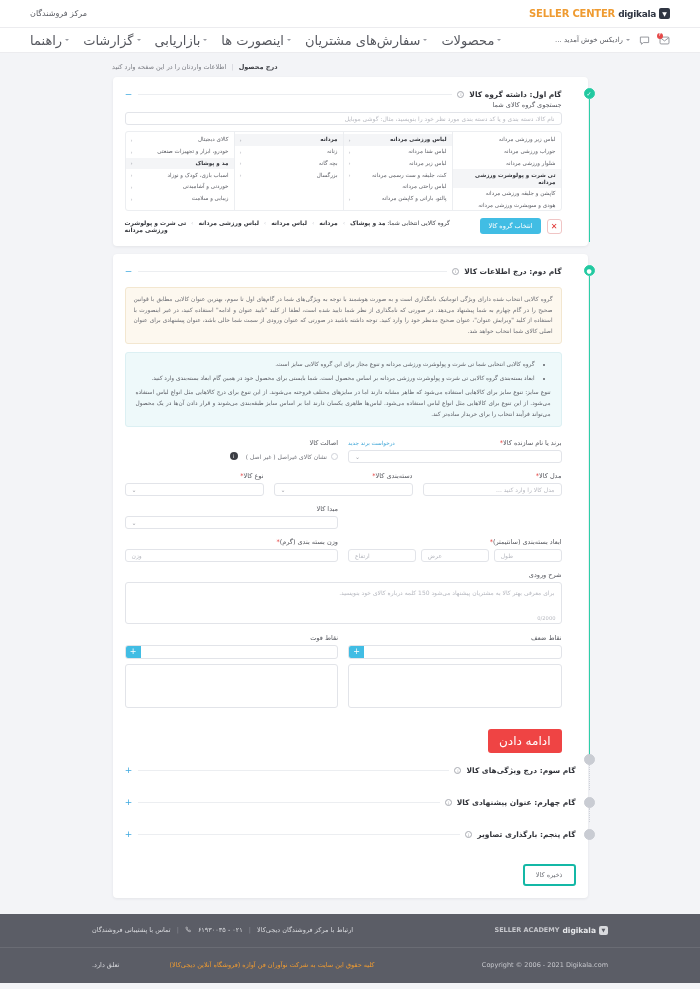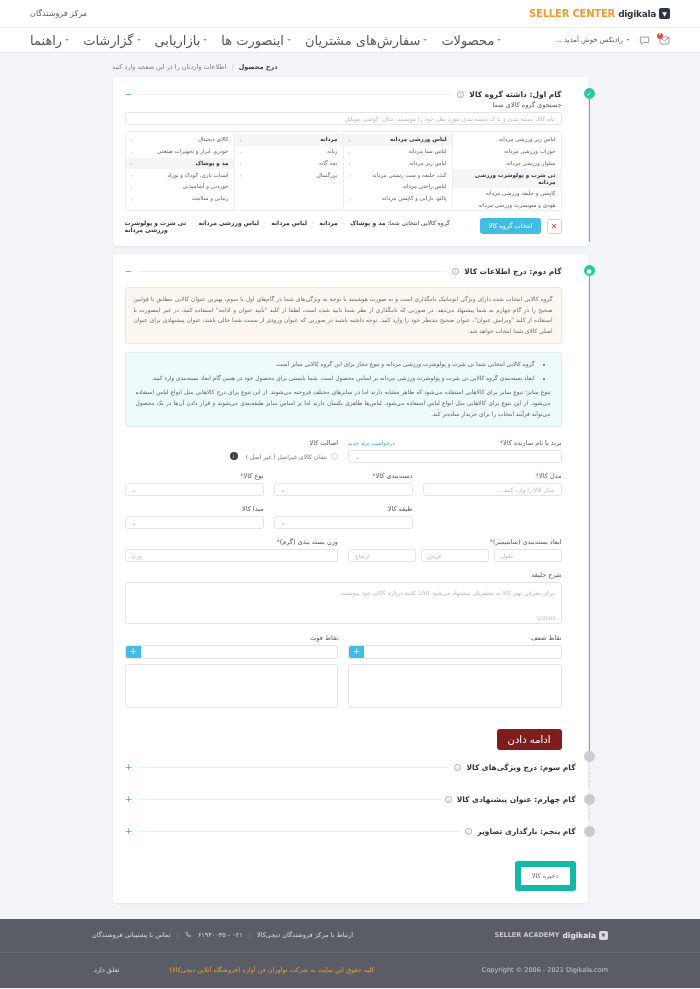--- a/index.html
+++ b/index.html
@@ -155,25 +155,25 @@
 
   .pc-input { display:flex;align-items:stretch;border:1px solid #e2e4e9;border-radius:3px;overflow:hidden;height:14px;background:#fff; }
   .pc-add {
     width:15px;background:#41bde4;color:#fff;display:flex;align-items:center;justify-content:center;
     font-size:8px;cursor:pointer;
   }
   .pc-field { flex:1; }
   .pc-box { height:44px;border:1px solid #e2e4e9;border-radius:3px;background:#fff;margin-top:5px; }
 
   .btn-next {
-    background:#7f1d1d;color:#fff;border:none;border-radius:3px;font-size:10px;
+    background:#ef4444;color:#fff;border:none;border-radius:3px;font-size:12px;
     padding:5px 11px;cursor:pointer;margin:12px 0 0;font-family:inherit;
   }
   .btn-save {
-    background:#fff;border:6px solid #14b8a6;border-radius:3px;color:#6d6f76;
+    background:#fff;border:2px solid #14b8a6;border-radius:3px;color:#6d6f76;
     font-size:6.5px;padding:5px 11px;cursor:pointer;font-family:inherit;
   }
 
   .collapsed-step { padding:11px 0 0; }
 
   .footer { margin-top:16px;background:#5b5d66;color:#d9dade; }
   .footer-top {
     height:34px;display:flex;align-items:center;justify-content:space-between;
     padding:0 92px;border-bottom:1px solid #6a6c74;
   }
@@ -461,26 +461,20 @@
             </div>
         </div>
       </div>
 
       
       <div class="row">
         <div class="col" style="visibility:hidden;">
             <div class="ctrl"></div>
           </div>
         <div class="col">
-          <span class="field-label">طبقه کالا</span>
-          <div class="ctrl select">
-              <span class="sel-caret">⌄</span>
-            </div>
-        </div>
-        <div class="col">
           <span class="field-label">مبدا کالا</span>
           <div class="ctrl select">
               <span class="sel-caret">⌄</span>
             </div>
         </div>
       </div>
 
       
       <div class="row">
         <div class="col-half">
@@ -503,21 +497,21 @@
           <span class="field-label">
             <span>وزن بسته بندی (گرم)</span><span class="req">*</span>
           </span>
           <div class="ctrl" style="justify-content:flex-end;">
             <span>وزن</span>
           </div>
         </div>
       </div>
 
       
-      <span class="field-label">شرح جلیقه</span>
+      <span class="field-label">شرح ورودی</span>
       <div class="ta-wrap">
         <div class="ta">
           <span>برای معرفی بهتر کالا به مشتریان پیشنهاد می‌شود 150 کلمه درباره کالای خود بنویسید.</span>
         </div>
         <span class="ta-count">0/2000</span>
       </div>
 
       
       <div class="row">
         <div class="col-half">

